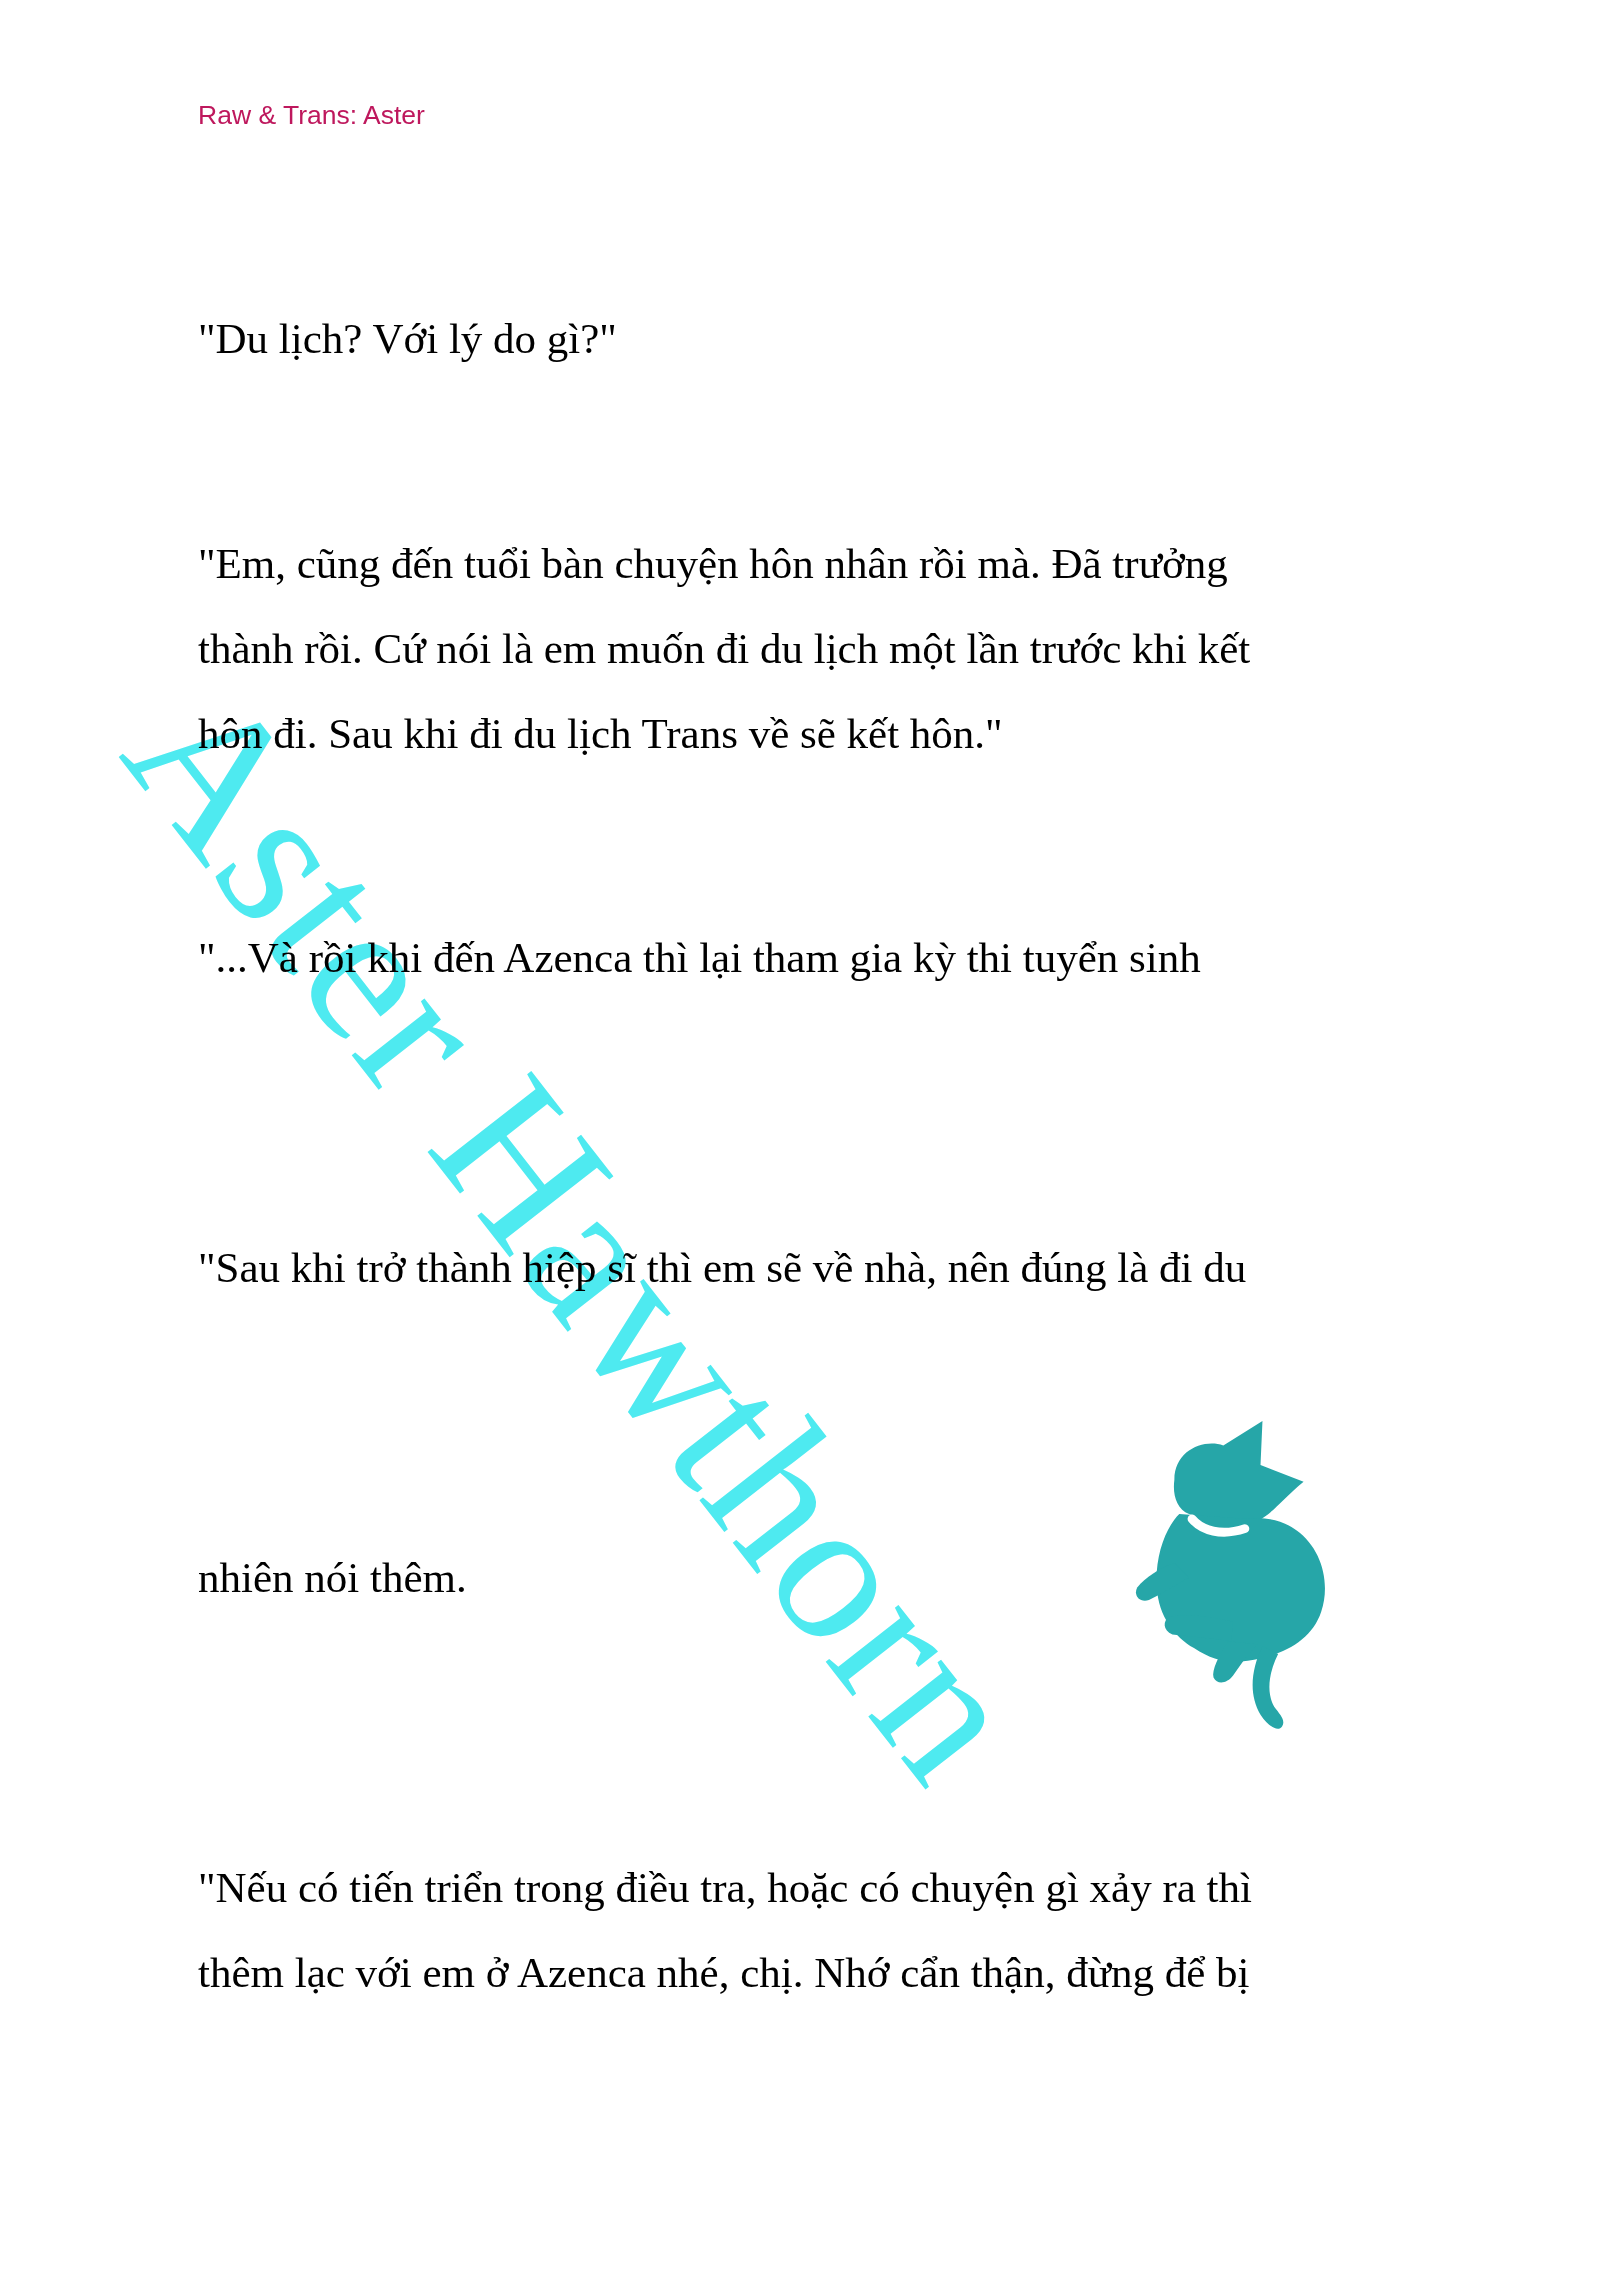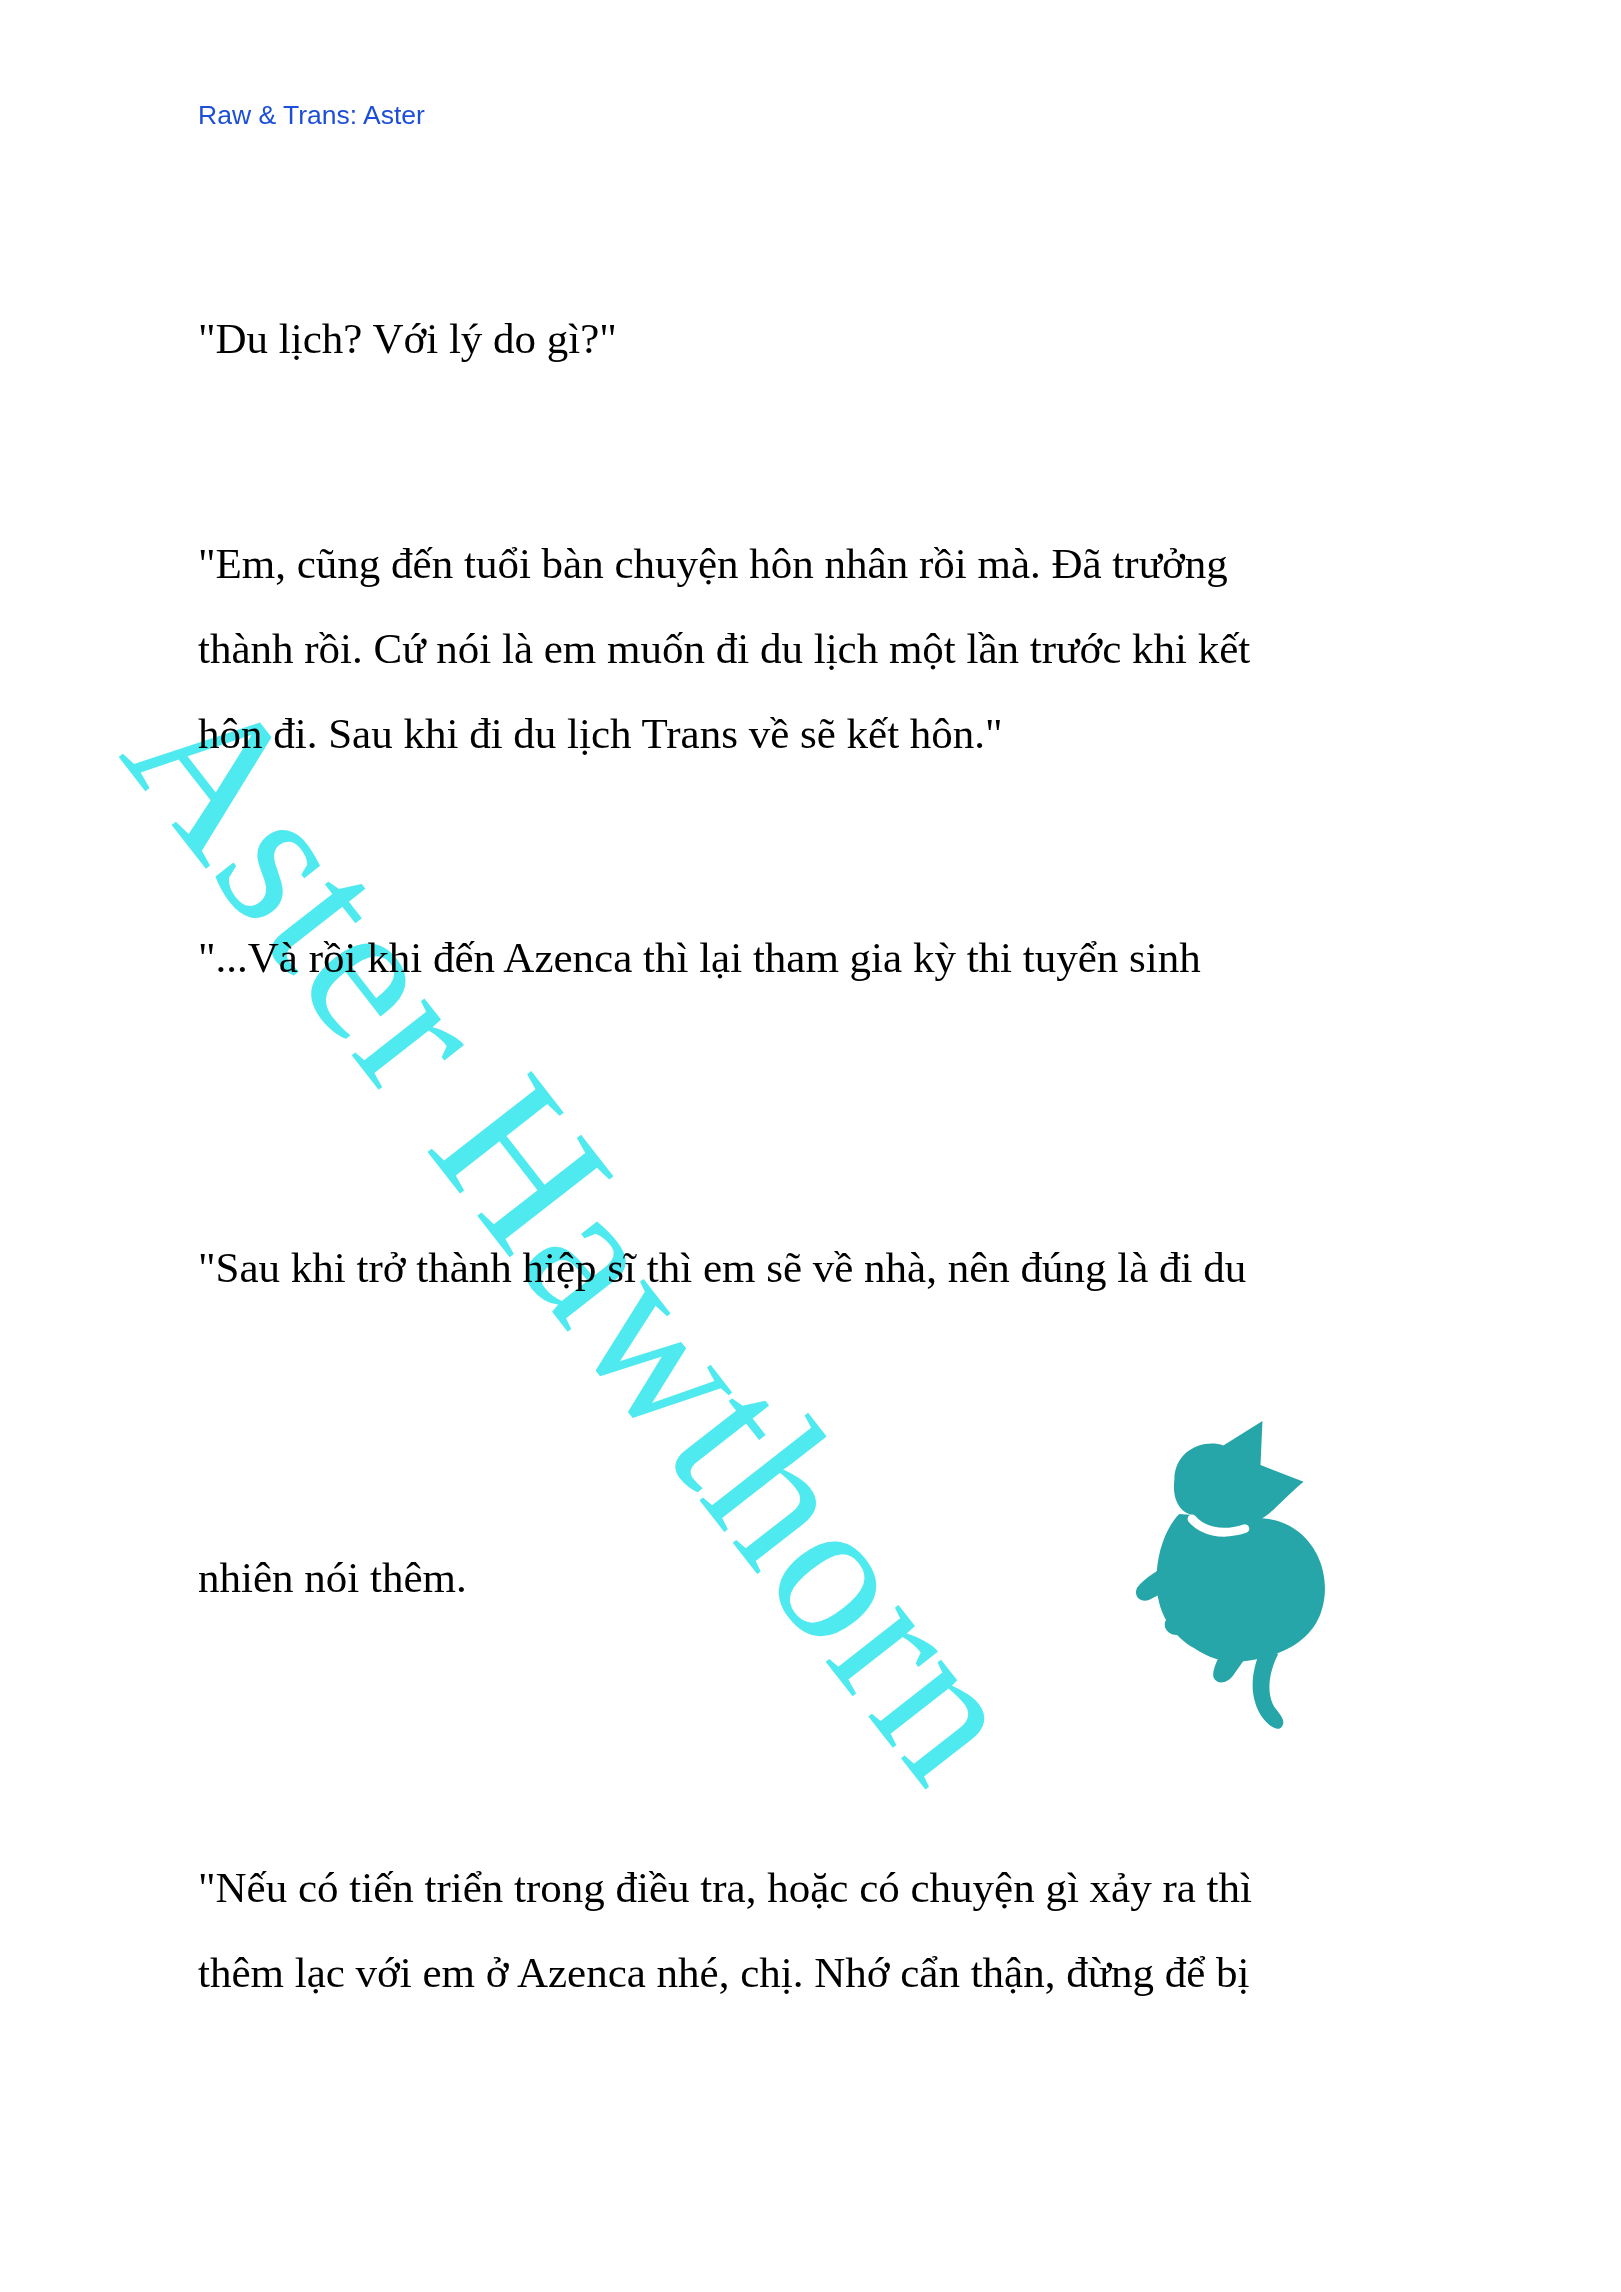--- a/index.html
+++ b/index.html
@@ -19,21 +19,21 @@
       width: 1621px;
       height: 2293px;
       background: #ffffff;
     }
     .header {
       position: absolute;
       left: 198px;
       top: 98px;
       font-family: "Liberation Sans", sans-serif;
       font-size: 26.5px;
-      color: #1d4ed8;
+      color: #be185d;
       line-height: 35px;
       z-index: 3;
     }
     .content {
       position: absolute;
       left: 198px;
       top: 0;
       width: 1274px;
       z-index: 3;
     }

